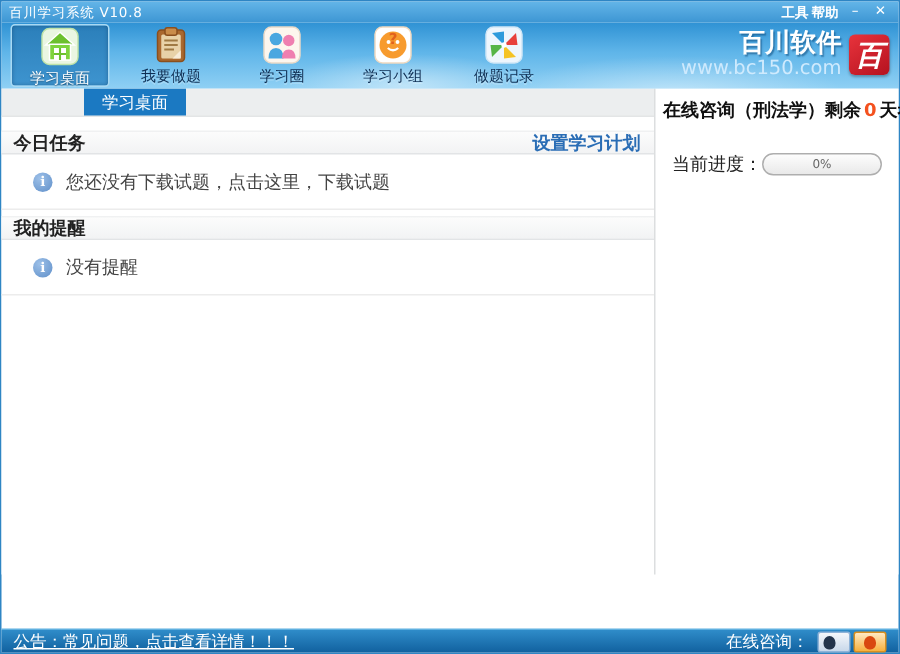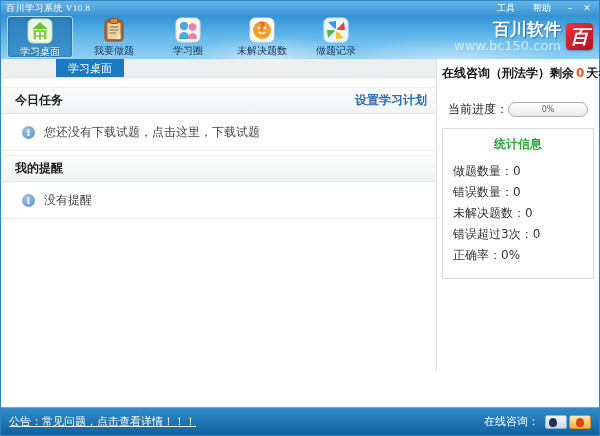--- a/index.html
+++ b/index.html
@@ -3,22 +3,22 @@
 <meta charset="utf-8">
 <style>
   * { margin:0; padding:0; box-sizing:border-box; }
   html,body { width:600px; height:436px; }
   body { font-family:"DejaVu Sans","Liberation Sans",sans-serif; font-size:12px; overflow:hidden; }
   .window { width:600px; height:436px; border:1px solid #2e85c4; display:flex; flex-direction:column; background:#fff; }
 
   
   .titlebar { height:14px; background:linear-gradient(#63b5e8,#3d96d3); color:#fff; font-size:9px;
     display:flex; align-items:center; padding:0 5px; flex:0 0 auto; }
-  .titlebar .title { flex:1; letter-spacing:.5px;font-family:Liberation Serif, serif; }
-  .titlebar .menu-item { margin:0 9px; cursor:default; }
+  .titlebar .title { flex:1; letter-spacing:.5px; }
+  .titlebar .menu-item { margin:0 1px; cursor:default;font-weight:bold; }
   .win-btn { width:14px; text-align:center; font-size:9px; line-height:12px; margin-left:3px; cursor:default; }
 
   
   .toolbar { height:44px; flex:0 0 auto; display:flex; align-items:center; padding:2px 6px 2px 6px;
     background:linear-gradient(180deg,#2f92d4 0%, #5fb5e9 45%, #8fd0f4 100%);
     background-image:
       radial-gradient(ellipse 120px 30px at 45% 95%, rgba(255,255,255,.45), transparent 70%),
       radial-gradient(ellipse 160px 34px at 75% 105%, rgba(255,255,255,.4), transparent 70%),
       linear-gradient(180deg,#2f92d4 0%, #5fb5e9 45%, #8fd0f4 100%);
     position:relative; }
@@ -39,21 +39,21 @@
 
   
   .body-area { flex:1; display:flex; min-height:0; }
   .main-col { flex:1; display:flex; flex-direction:column; min-width:0; }
 
   .tabbar { height:19px; background:#eceeef; border-bottom:1px solid #e3e5e6; display:flex; align-items:stretch; flex:0 0 auto; }
   .tab { margin-left:55px; width:68px; background:#1b79c2; color:#fff; font-size:11px;
     display:flex; align-items:center; justify-content:center; cursor:pointer; }
 
   .content { flex:1; background:#fff; padding-top:9px; }
-  .section-header { height:27px; padding:0 9px 0 14px; display:flex; align-items:center; justify-content:space-between;
+  .section-header { height:16px; padding:0 9px 0 8px; display:flex; align-items:center; justify-content:space-between;
     background:linear-gradient(#fcfcfc,#f2f3f4); border-top:1px solid #f0f1f2; border-bottom:1px solid #e2e4e6;
     font-weight:bold; color:#222; font-size:12px; }
   .plan-link { color:#2a6db5; font-weight:bold; font-size:12px; text-decoration:none; cursor:pointer; }
   .info-row { display:flex; align-items:center; padding:10px 0 9px 21px; border-bottom:1px solid #ececec; color:#444; }
   .info-icon { width:13px; height:13px; border-radius:50%; background:radial-gradient(circle at 35% 30%,#9dc0e8,#5f8fc9);
     color:#fff; font-size:9px; font-weight:bold; display:flex; align-items:center; justify-content:center;
     margin-right:9px; font-family:"DejaVu Serif",serif; flex:0 0 auto; }
   .spacer-sm { height:4px; }
 
   
@@ -63,21 +63,21 @@
   .progress-line { display:flex; align-items:center; justify-content:center; margin-top:19px; color:#222; }
   .progress-label { font-size:12px; }
   .progress-bar { width:80px; height:15px; border:1px solid #aeaeae; border-radius:8px;
     background:linear-gradient(#fdfdfd,#e9e9e9); display:flex; align-items:center; justify-content:center; }
   .progress-text { font-size:8px; color:#666; }
   .stats-box { margin-top:10px; border:1px solid #d8dadb; background:#fff; padding:7px 10px 12px 10px; }
   .stats-title { color:#2ba23c; font-weight:bold; text-align:center; font-size:12px; margin-bottom:8px; }
   .stat-row { font-size:12px; color:#333; line-height:21px; white-space:nowrap; }
 
   
-  .statusbar { height:28px; flex:0 0 auto; background:linear-gradient(#2f8cc9,#11619f); border-top:1px solid #5fb0e0;
+  .statusbar { height:16px; flex:0 0 auto; background:linear-gradient(#2f8cc9,#11619f); border-top:1px solid #5fb0e0;
     display:flex; align-items:center; padding:0 8px; color:#fff; font-size:11px;margin-top:36px; }
   .announcement { color:#fff; text-decoration:underline; cursor:pointer; }
   .online { margin-left:auto; display:flex; align-items:center;justify-content:center; }
   .online-label { margin-right:4px; }
   .svc-icon { width:22px; height:14px; border-radius:2px; margin-left:2px; cursor:pointer;
     background:linear-gradient(#f4f7fb,#c9d8ea); border:1px solid #8fb3d8; position:relative; overflow:hidden; }
   .svc-icon::after { content:""; position:absolute; left:3px; top:2px; width:8px; height:9px; border-radius:50% 50% 45% 45%;
     background:#23344b; }
   .svc-icon.alt { background:linear-gradient(#ffe9c2,#f7b13e); border-color:#d88f1f; }
   .svc-icon.alt::after { background:#d9480f; left:6px; }
@@ -143,21 +143,21 @@
       <span class="tb-icon">
         <svg viewBox="0 0 26 26" width="26" height="26">
           <rect x="1" y="1" width="24" height="24" rx="5" fill="#fff" stroke="#efd9c0"></rect>
           <circle cx="13" cy="13" r="9" fill="#f79b2e"></circle>
           <circle cx="10" cy="11" r="1.3" fill="#fff"></circle>
           <circle cx="16" cy="11" r="1.3" fill="#fff"></circle>
           <path d="M9.5 15 q3.5 3 7 0" stroke="#fff" stroke-width="1.5" fill="none"></path>
           <text x="13" y="12.5" font-size="10" fill="#e2611c" text-anchor="middle" font-weight="bold">?</text>
         </svg>
       </span>
-      <span class="tb-label">未解决题数</span>
+      <span class="tb-label">学习小组</span>
     </div>
 
     <div class="tb-item">
       <span class="tb-icon">
         <svg viewBox="0 0 26 26" width="26" height="26">
           <rect x="1" y="1" width="24" height="24" rx="5" fill="#eef6fd" stroke="#cfe6f6"></rect>
           <polygon points="13,13 5,5 13,4" fill="#2e9bdc"></polygon>
           <polygon points="13,13 21,5 22,13" fill="#e8413c"></polygon>
           <polygon points="13,13 21,21 13,22" fill="#f5c324"></polygon>
           <polygon points="13,13 5,21 4,13" fill="#57b547"></polygon>
@@ -208,28 +208,20 @@
       <div class="exam-line">
         <span>在线咨询（刑法学）</span><span>剩余</span><span class="exam-days">0</span><span>天考试</span>
       </div>
       <div class="progress-line">
         <span class="progress-label">当前进度：</span>
         <span class="progress-bar">
           <span class="progress-text">0%</span>
         </span>
       </div>
 
-      <div class="stats-box">
-        <div class="stats-title">统计信息</div>
-        <div class="stat-row"><span>做题数量：</span><span>0</span></div>
-        <div class="stat-row"><span>错误数量：</span><span>0</span></div>
-        <div class="stat-row"><span>未解决题数：</span><span>0</span></div>
-        <div class="stat-row"><span>错误超过3次：</span><span>0</span></div>
-        <div class="stat-row"><span>正确率：</span><span>0%</span></div>
-      </div>
     </div>
   </div>
 
   <div class="statusbar">
     <a class="announcement">公告：常见问题，点击查看详情！！！</a>
     <div class="online">
       <span class="online-label">在线咨询：</span>
       <span class="svc-icon"></span>
       <span class="svc-icon alt"></span>
     </div>

